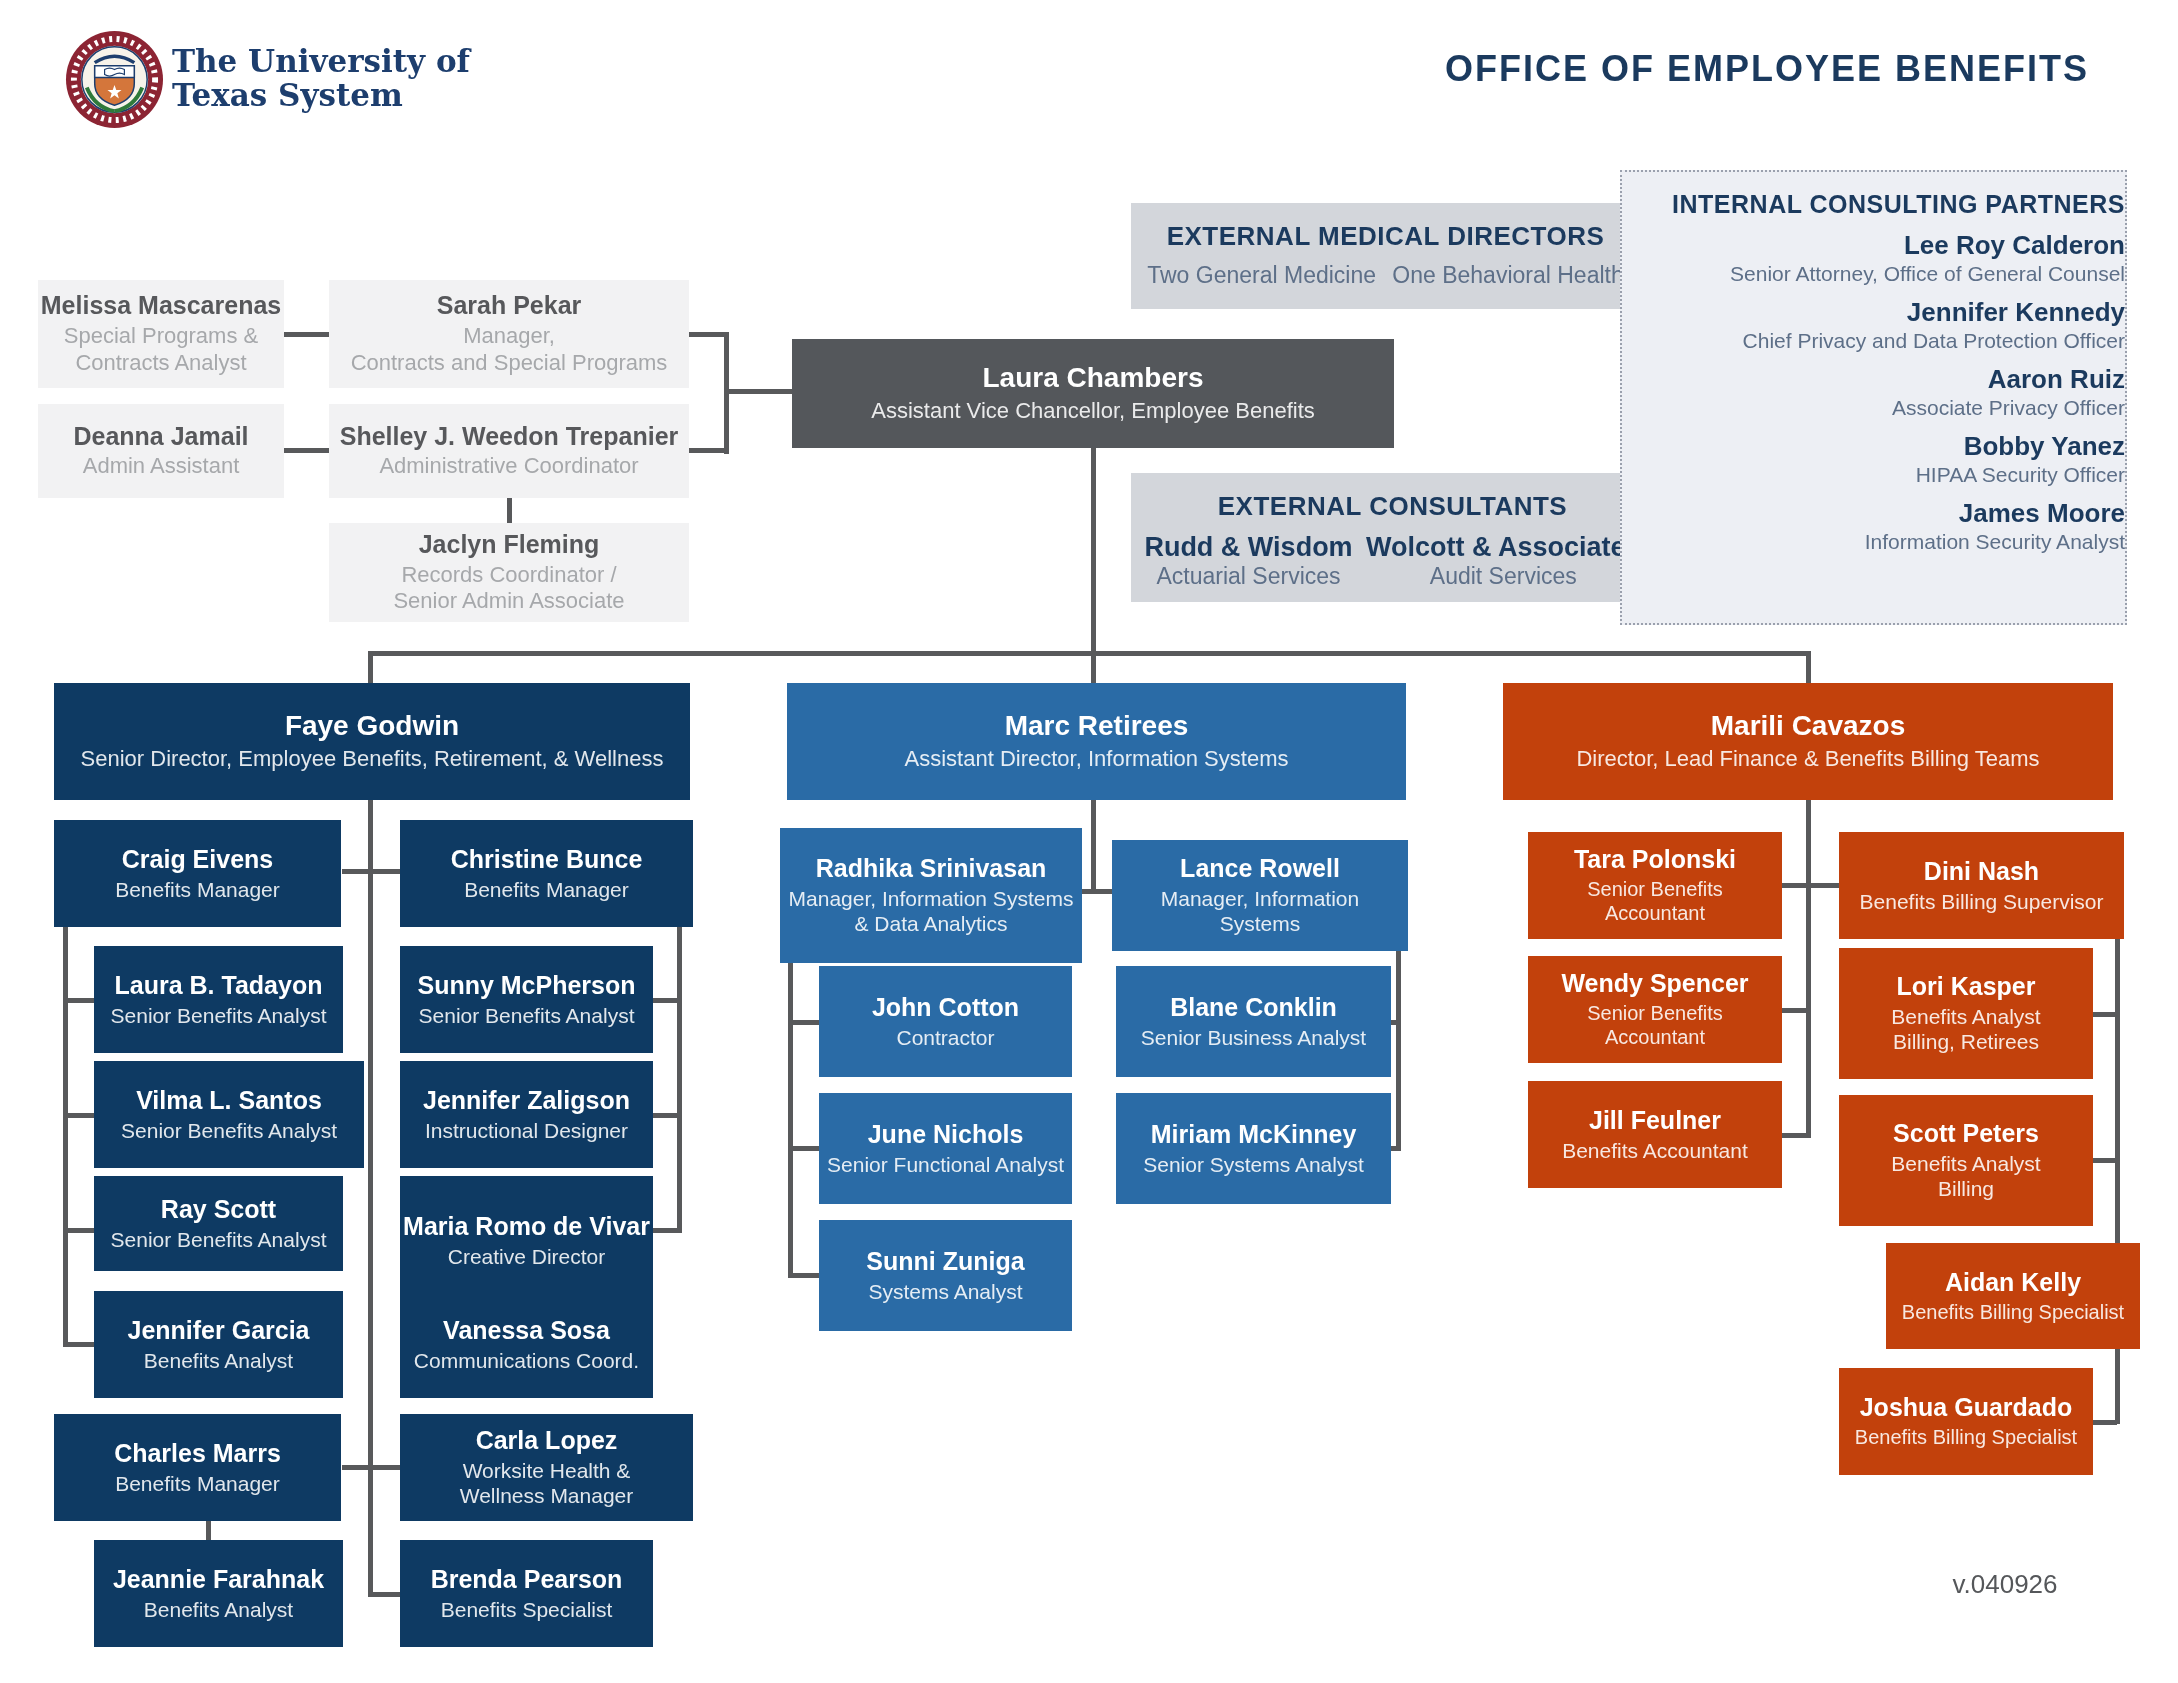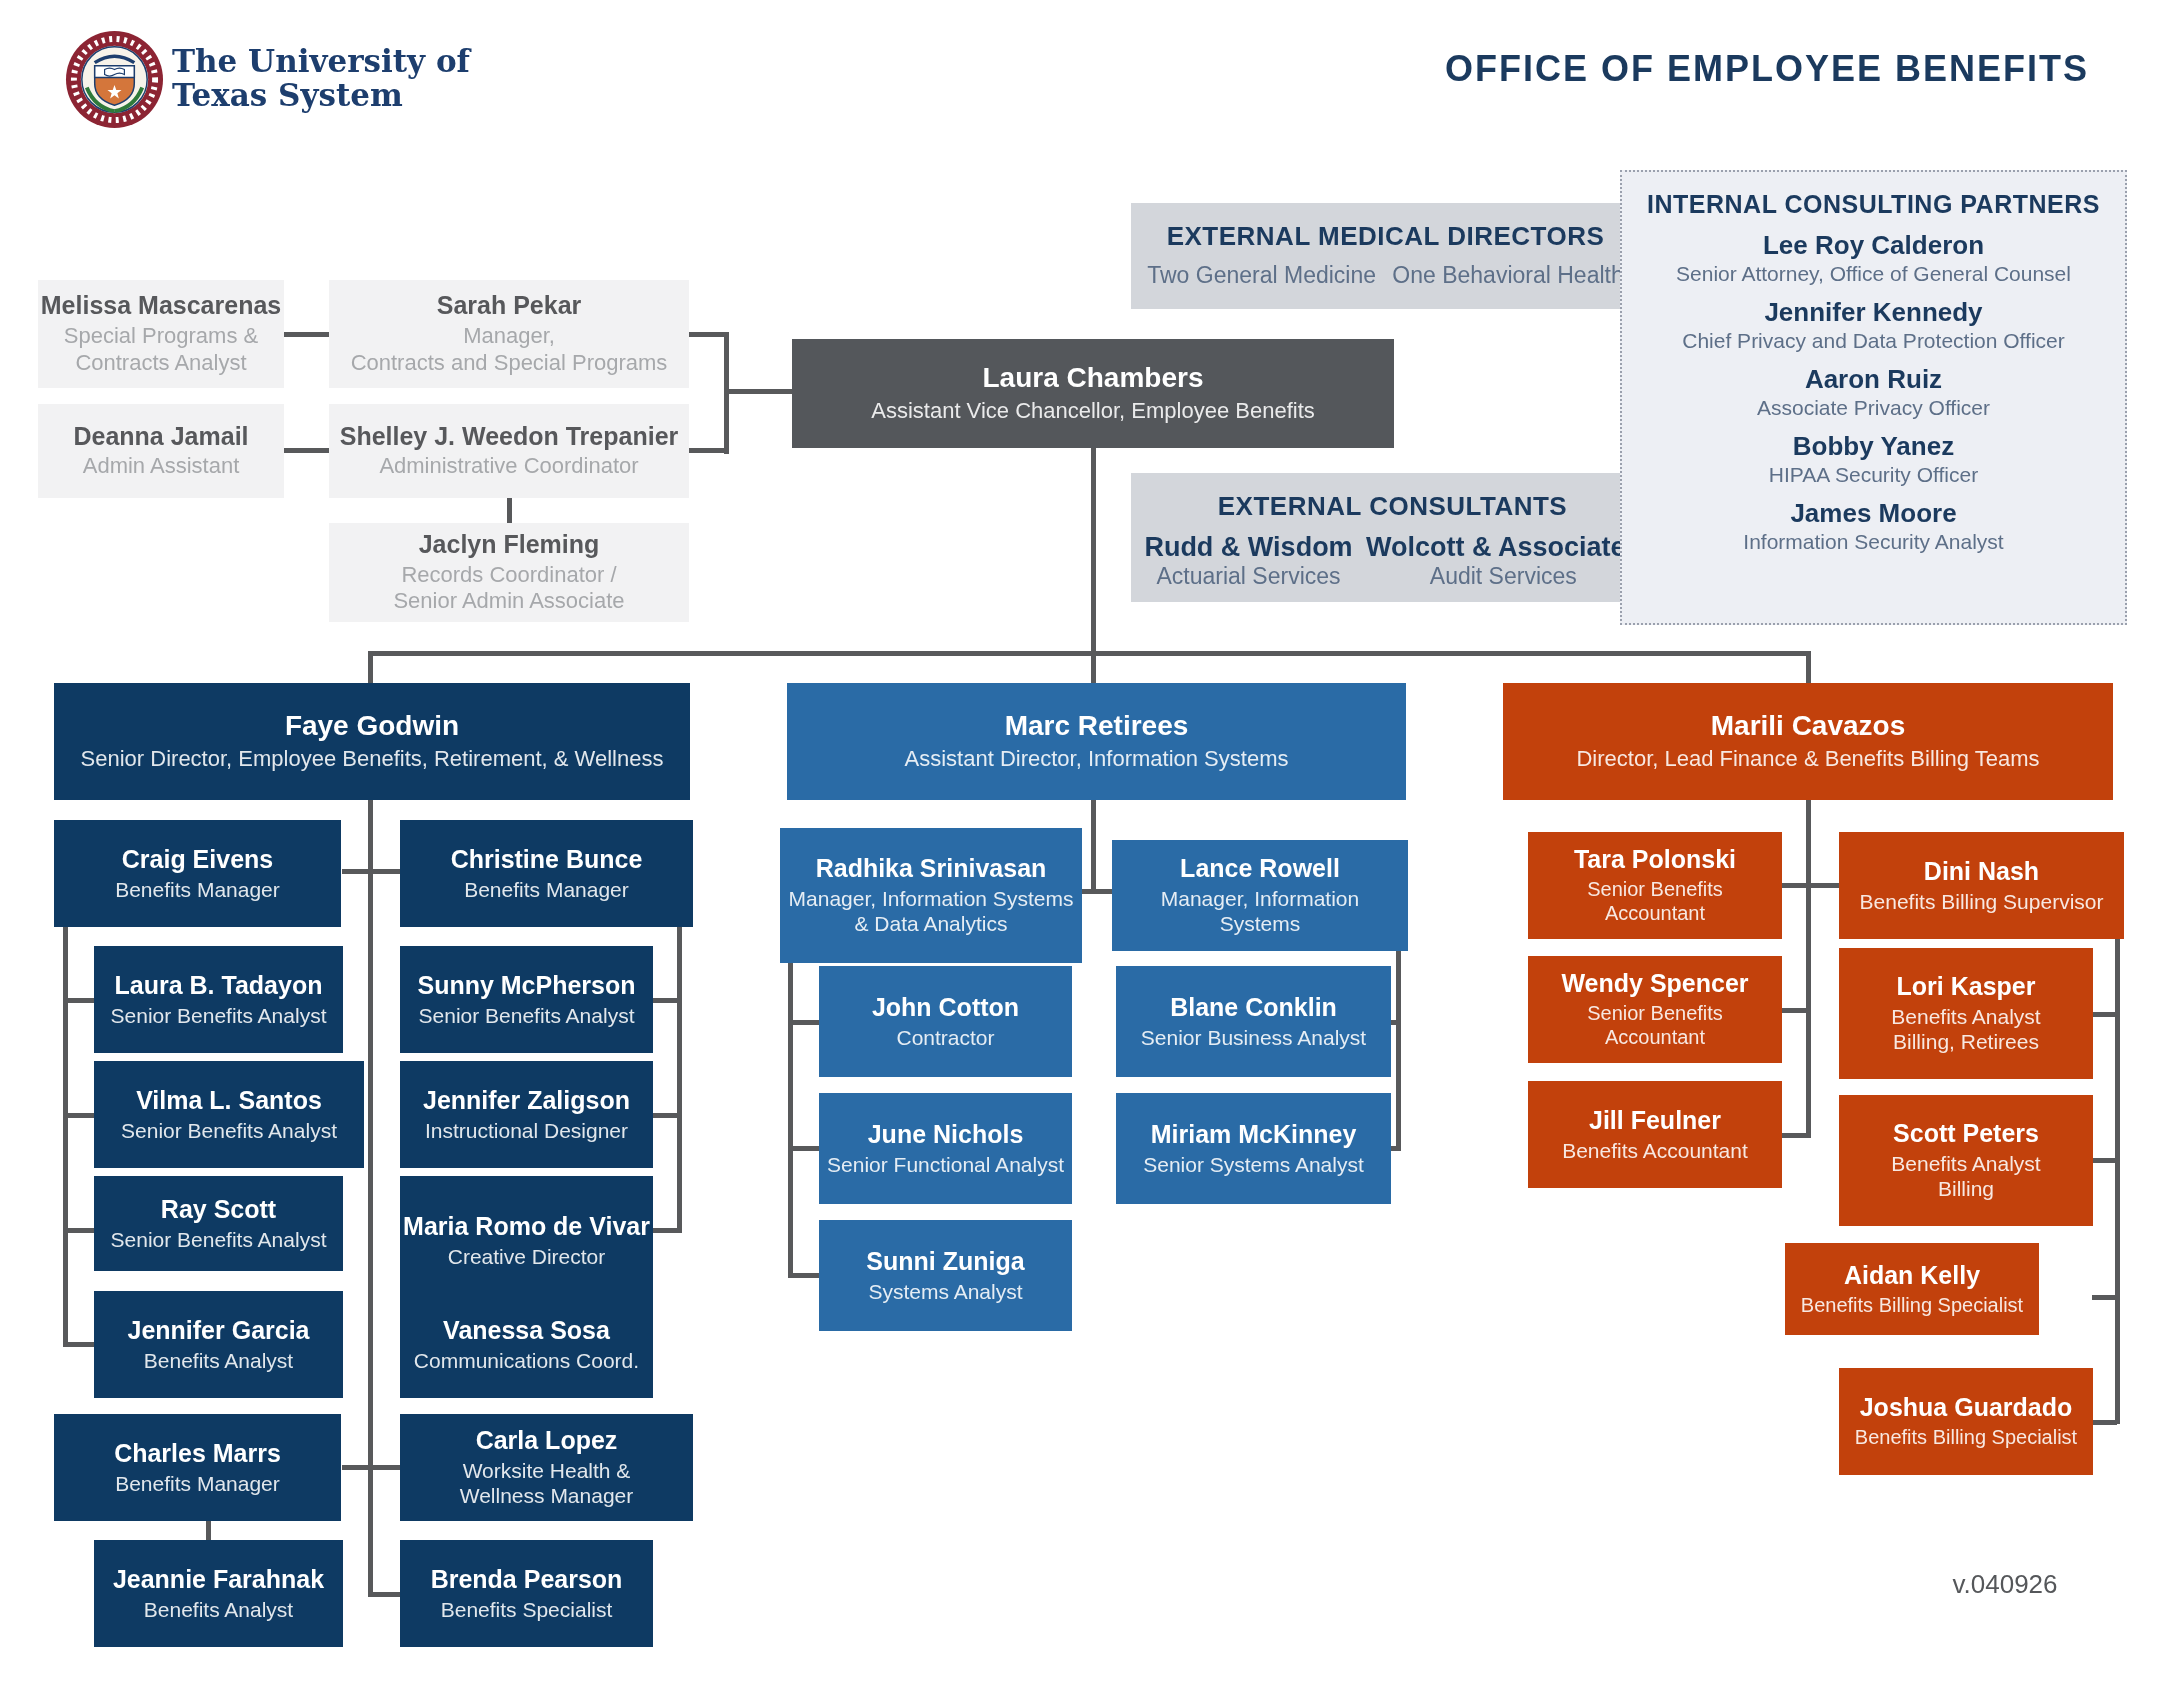--- a/index.html
+++ b/index.html
@@ -19,21 +19,21 @@
   .gray{background:#f2f2f3;}
   .gray .n{color:#57585b;}
   .gray .r{color:#a6a8ab;font-size:22px;}
   
   .panel{position:absolute;box-sizing:border-box;text-align:center;}
   .panel-gray{background:#d3d6db;}
   .panel-title{font-weight:bold;font-size:26px;color:#1b3a5e;letter-spacing:0.5px;margin-top:18px;}
   .panel-row{display:flex;justify-content:space-evenly;align-items:flex-start;margin-top:10px;}
   .panel-sub{font-size:23px;color:#5d6f88;}
   .panel-name{font-size:27px;font-weight:bold;color:#1b3a5e;white-space:nowrap;}
-  .icp{background:#edeff4;border:2px dotted #9aa0ad;}
+  .icp{background:#edeff4;border:2px dotted #9aa0ad;text-align:right;}
   .icp-entry{margin-top:11px;}
   .icp-entry .panel-name{font-size:26px;}
   .icp-entry .panel-sub{font-size:21px;margin-top:1px;}
   
   .hline,.vline{position:absolute;background:#58595b;}
   .hline{height:5px;}
   .vline{width:5px;}
   
   #wordmark{position:absolute;left:172px;top:44px;font-family:"DejaVu Serif","Liberation Serif",serif;
             font-weight:bold;color:#1d3e6e;font-size:31px;line-height:1.1;}
@@ -317,21 +317,21 @@
   </div>
   <div class="box green" style="left:1528px;top:1081px;width:254px;height:107px">
     <div class="n">Jill Feulner</div>
     <div class="r">Benefits Accountant</div>
   </div>
   <div class="box green" style="left:1839px;top:1095px;width:254px;height:131px">
     <div class="n">Scott Peters</div>
     <div class="r">Benefits Analyst
 Billing</div>
   </div>
-  <div class="box green" style="left:1785px;top:1243px;width:254px;height:92px">
+  <div class="box green" style="left:1886px;top:1243px;width:254px;height:106px">
     <div class="n">Aidan Kelly</div>
     <div class="r" style="font-size:20px">Benefits Billing Specialist</div>
   </div>
   <div class="box green" style="left:1839px;top:1368px;width:254px;height:107px">
     <div class="n">Joshua Guardado</div>
     <div class="r" style="font-size:20px">Benefits Billing Specialist</div>
   </div>
 
   <div id="version">v.040926</div>
 

